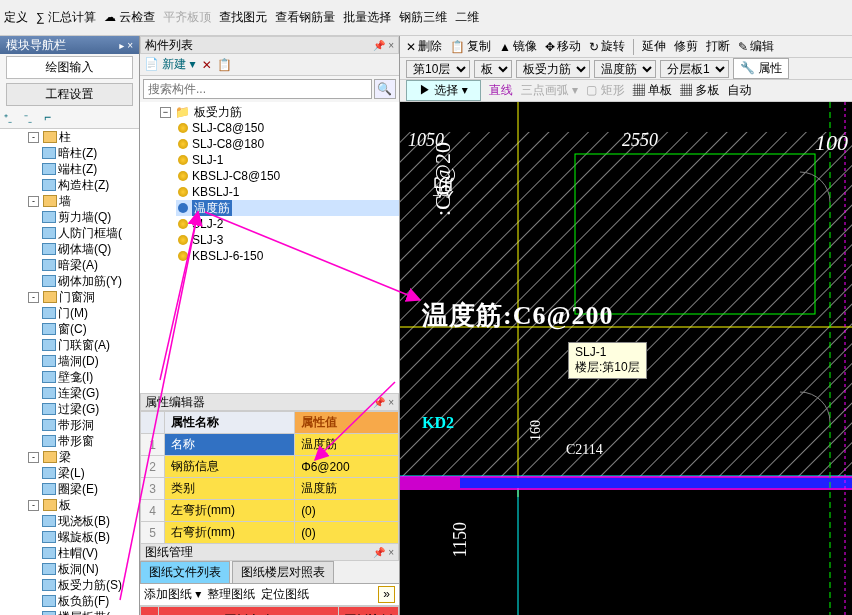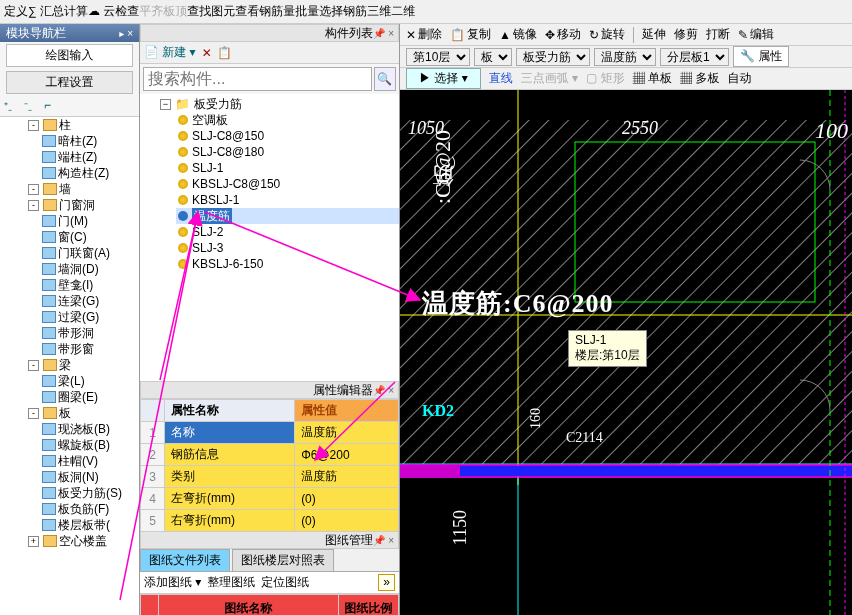--- a/index.html
+++ b/index.html
@@ -1,18 +1,18 @@
 <!DOCTYPE html>
 <html><head>
 <meta charset="utf-8">
 <style>
 * { margin: 0; padding: 0; box-sizing: border-box; font-family: "Microsoft YaHei", SimSun, sans-serif; font-size: 12px; }
 body { background: #e8e8e8; width: 852px; height: 615px; overflow: hidden; position: relative; }
 
-.top-toolbar { height: 24px; background: #f0f0f0; border-bottom: 1px solid #ccc; display: flex; align-items: center; padding: 0 4px; white-space: nowrap; overflow: hidden; }
+.top-toolbar { height: 36px; background: #f0f0f0; border-bottom: 1px solid #ccc; display: flex; align-items: center; padding: 0 4px; gap: 8px; white-space: nowrap; overflow: hidden; }
 .top-toolbar span { display: inline-flex; align-items: center; gap: 2px; }
 
 .columns { display: flex; height: 595px; }
 
 
 .nav-panel { width: 140px; background: #f5f5f5; border-right: 1px solid #999; display: flex; flex-direction: column; }
 .nav-title { background: linear-gradient(#6a8ab8,#4a6a98); color: #fff; padding: 2px 6px; height: 18px; display: flex; align-items: center; justify-content: space-between; }
 .nav-btn { background: #eaeaea; border: 1px solid #bbb; margin: 2px 6px; padding: 2px 0; text-align: center; cursor: pointer; }
 .tool-icons { display: flex; gap: 4px; padding: 2px 4px; border-bottom: 1px solid #ccc; }
 .tool-icons span { width: 16px; height: 16px; display: inline-block; }
@@ -20,25 +20,25 @@
 .tree { flex: 1; overflow: auto; background: #fff; font-size: 12px; }
 .tree ul { list-style: none; padding-left: 14px; }
 .tree li { line-height: 16px; white-space: nowrap; display: flex; align-items: center; gap: 2px; }
 .tree li::before { content: ""; width: 12px; height: 12px; display: inline-block; }
 .tree .exp { width: 11px; height: 11px; border: 1px solid #888; background: #fff; display: inline-flex; align-items: center; justify-content: center; font-size: 9px; line-height: 9px; margin-right: 2px; cursor: pointer; }
 .tree .ico { width: 14px; height: 12px; display: inline-block; background: #f7c96b; border: 1px solid #b89030; }
 .tree .ico.file { background: #9fcff0; border-color: #4a8ab8; }
 
 
 .mid-panel { width: 260px; display: flex; flex-direction: column; border-right: 1px solid #999; background: #f5f5f5; }
-.sect-title { background: #e5e5e5; border: 1px solid #ccc; padding: 2px 4px; display: flex; justify-content: flex-end; align-items: center; height: 18px; }
+.sect-title { background: #e5e5e5; border: 1px solid #ccc; padding: 2px 4px; display: flex; justify-content: space-between; align-items: center; height: 18px; }
 .sect-title .pin { font-size: 10px; color: #666; }
 .sect-bar { background: #f0f0f0; border-bottom: 1px solid #ccc; padding: 2px 4px; display: flex; gap: 6px; align-items: center; height: 22px; }
 .search-row { padding: 3px; display: flex; gap: 2px; }
-.search-row input { flex: 1; border: 1px solid #aaa; padding: 2px 4px; font-size: 16px; }
+.search-row input { flex: 1; border: 1px solid #aaa; padding: 2px 4px; font-size: 12px; }
 .search-row button { width: 22px; border: 1px solid #aaa; background: #eef; cursor: pointer; }
 
 .comp-tree { flex: 1; background: #fff; overflow: auto; padding: 2px 0; }
 .comp-tree ul { list-style: none; padding-left: 18px; }
 .comp-tree li { line-height: 16px; display: flex; align-items: center; gap: 4px; padding: 0 2px; }
 .comp-tree li .dot { width: 10px; height: 10px; border-radius: 50%; background: radial-gradient(#ffcc33,#cc9900); display: inline-block; }
 .comp-tree li.sel { background: #cde3ff; }
 .comp-tree li.sel span { background: #3171c3; color: #fff; padding: 0 2px; }
 
 .props { height: 150px; display: flex; flex-direction: column; }
@@ -123,20 +123,42 @@
             <li>
               <span class="ico file"></span>
               <span>构造柱(Z)</span>
             </li>
           </ul>
           <li>
             <span class="exp">-</span>
             <span class="ico"></span>
             <span>墙</span>
           </li>
+          <ul>
+            <li>
+              <span class="ico file"></span>
+              <span>剪力墙(Q)</span>
+            </li>
+            <li>
+              <span class="ico file"></span>
+              <span>人防门框墙(</span>
+            </li>
+            <li>
+              <span class="ico file"></span>
+              <span>砌体墙(Q)</span>
+            </li>
+            <li>
+              <span class="ico file"></span>
+              <span>暗梁(A)</span>
+            </li>
+            <li>
+              <span class="ico file"></span>
+              <span>砌体加筋(Y)</span>
+            </li>
+          </ul>
           <li>
             <span class="exp">-</span>
             <span class="ico"></span>
             <span>门窗洞</span>
           </li>
           <ul>
             <li>
               <span class="ico file"></span>
               <span>门(M)</span>
             </li>
@@ -244,24 +266,20 @@
     <span style="color:#069">📋</span>
   </div>
   <div class="search-row">
     <input placeholder="搜索构件..." style="">
     <button>🔍</button>
   </div>
   <div class="comp-tree" id="comp-tree">
         <ul>
           <li><span class="exp" style="border:1px solid #888;width:11px;height:11px;display:inline-flex;align-items:center;justify-content:center;font-size:9px">−</span> 📁 <span>板受力筋</span></li>
           <ul>
-            <li>
-              <span class="dot"></span>
-              <span>空调板</span>
-            </li>
             <li>
               <span class="dot"></span>
               <span>SLJ-C8@150</span>
             </li>
             <li>
               <span class="dot"></span>
               <span>SLJ-C8@180</span>
             </li>
             <li>
               <span class="dot"></span>
@@ -385,21 +403,21 @@
   <div class="canvas-sel">
     <select><option>第10层</option></select>
     <select><option>板</option></select>
     <select><option>板受力筋</option></select>
     <select><option>温度筋</option></select>
     <select><option>分层板1</option></select>
     <span style="border:1px solid #aaa;padding:1px 6px;background:#fff">🔧 <span>属性</span></span>
   </div>
   <div class="canvas-draw">
     <span class="btn">▶ <span>选择</span> ▾</span>
-    <span style="color:#1d4ed8">直线</span>
+    <span style="color:#a21caf">直线</span>
     <span style="color:#aaa"><span>三点画弧</span> ▾</span>
     <span style="color:#aaa">▢ <span>矩形</span></span>
     <span>▦ <span>单板</span></span>
     <span>▦ <span>多板</span></span>
     <span>自动</span>
   </div>
 
   <div class="cad">
     <svg viewBox="0 0 452 530" preserveAspectRatio="none">
       <defs>

